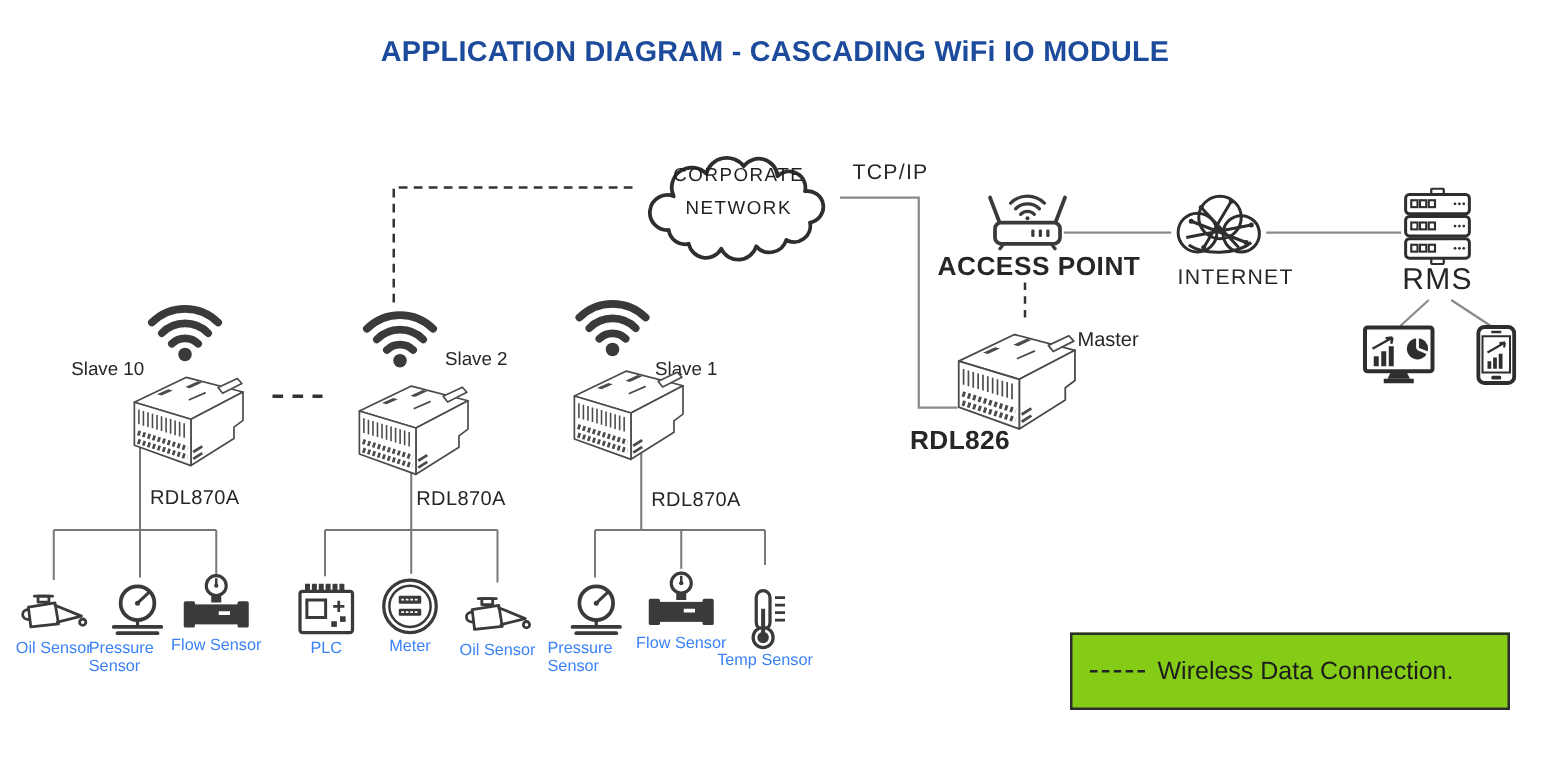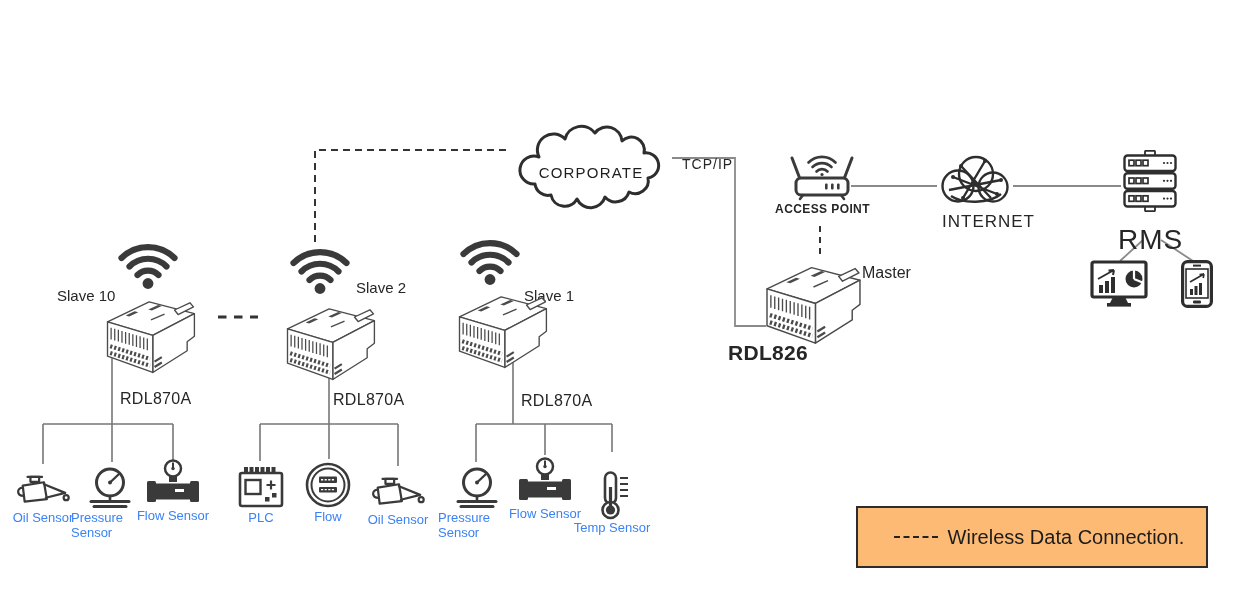--- a/index.html
+++ b/index.html
@@ -8,36 +8,36 @@
     font-family:"Liberation Sans", sans-serif;overflow:hidden;color:#222;
   }
   .abs{position:absolute;}
   .title{
     left:0;top:28px;width:1240px;text-align:center;
     font-size:23px;font-weight:bold;color:#1c4b9c;letter-spacing:.2px;
   }
   .lbl{color:#262626;white-space:nowrap;}
   .cloud-text{
     left:505px;top:128px;width:172px;text-align:center;
-    font-size:15px;letter-spacing:1.2px;line-height:1.75;color:#1f1f1f;margin-top:32px;
+    font-size:15px;letter-spacing:1.2px;line-height:1.75;color:#1f1f1f;
   }
-  .tcpip{left:682px;top:128px;font-size:14px;letter-spacing:1px;margin-top:28px;}
-  .ap-label{left:750px;top:202px;width:145px;text-align:center;font-size:12px;font-weight:bold;letter-spacing:.4px;}
+  .tcpip{left:682px;top:128px;font-size:17px;letter-spacing:1px;}
+  .ap-label{left:750px;top:202px;width:145px;text-align:left;font-size:21px;font-weight:bold;letter-spacing:.4px;}
   .inet-label{left:915px;top:212px;width:120px;text-align:right;font-size:17px;letter-spacing:1px;}
-  .rms-label{left:1118px;top:224px;width:64px;text-align:center;font-size:28px;letter-spacing:1px;}
+  .rms-label{left:1118px;top:210px;width:64px;text-align:center;font-size:24px;letter-spacing:1px;}
   .master-label{left:862px;top:264px;font-size:16px;}
   .rdl826{left:728px;top:341px;font-size:21px;font-weight:bold;letter-spacing:.3px;}
   .slave-name{font-size:15px;}
   .model{font-size:16px;letter-spacing:.3px;}
   .sensor{position:absolute;width:96px;transform:translateX(-50%);display:flex;flex-direction:column;align-items:center;}
   .sensor .iconbox{height:52px;display:flex;align-items:flex-end;justify-content:center;}
   .sensor .slabel{margin-top:0;font-size:13px;line-height:1.18;text-align:left;color:#3b82f6;max-width:78px;}
   .legend{
-    left:856px;top:506px;width:352px;height:62px;border:2px solid #2c2c2c;background:#fdba74;
-    display:flex;flex-direction:column;justify-content:center;gap:4px;padding-left:14px;box-sizing:border-box;align-items:center;
+    left:856px;top:506px;width:352px;height:62px;border:2px solid #2c2c2c;background:#84cc16;
+    display:flex;flex-direction:column;justify-content:center;gap:4px;padding-left:14px;box-sizing:border-box;
   }
   .legend-row{display:flex;align-items:center;gap:10px;font-size:20px;color:#1c1c1c;}
   .dash-sample{width:44px;height:0;border-top:2.5px dashed #222;display:inline-block;}
   .solid-sample{width:46px;height:0;border-top:2.5px solid #222;display:inline-block;}
   svg{display:block;}
 </style>
 </head>
 <body>
 
 <div id="stage">
@@ -152,26 +152,28 @@
       <path d="M329,375 V424 M260,424 H398 M260,424 V461 M329,424 V459 M398,424 V466"></path>
       <path d="M513,362 V424 M476,424 H612 M476,424 V462 M545,424 V455 M612,424 V452"></path>
     </g>
     <g stroke="#333333" fill="none">
       <path d="M506,150 H315 V242" stroke-width="2" stroke-dasharray="7 5"></path>
       <path d="M218,317 H258" stroke-width="2.8" stroke-dasharray="8.5 7.5"></path>
       <path d="M820,226 V259" stroke-width="2" stroke-dasharray="6 5"></path>
     </g>
   </svg>
 
+  <div class="abs title">APPLICATION DIAGRAM - CASCADING WiFi IO MODULE</div>
 
   <svg class="abs" width="172" height="102" viewBox="0 0 172 102" style="left:505px;top:112px">
     <path d="M30,72 A14,14 0 1 1 34,45 A16,16 0 0 1 60,27 A17,17 0 0 1 90,21 A15,15 0 0 1 117,29 A13,13 0 0 1 139,41 A12.5,12.5 0 1 1 143,66 A13,13 0 0 1 124,80 A14,14 0 0 1 100,85 A15,15 0 0 1 72,87 A14,14 0 0 1 46,83 A13,13 0 0 1 30,72 Z" fill="#ffffff" stroke="#2e2e2e" stroke-width="3" stroke-linejoin="round"></path>
   </svg>
   <div class="abs cloud-text">
     <div>CORPORATE</div>
+    <div>NETWORK</div>
   </div>
   <div class="abs lbl tcpip">TCP/IP</div>
 
   <svg class="abs" width="72" height="58" viewBox="0 0 72 58" style="left:786px;top:143px">
     <g stroke="#3a3a3a" fill="none" stroke-linecap="round">
       <path d="M14,36 L6,15" stroke-width="3"></path>
       <path d="M58,36 L66,15" stroke-width="3"></path>
       <path d="M30.5,28.5 a7.5,7.5 0 0 1 11,0" stroke-width="2.6"></path>
       <path d="M26.5,24 a13.5,13.5 0 0 1 19,0" stroke-width="2.6"></path>
       <path d="M22.5,19.5 a19,19 0 0 1 27,0" stroke-width="2.6"></path>
@@ -332,21 +334,21 @@
         </svg>
       </div>
     <div class="slabel">PLC</div>
   </div>
   <div class="sensor" style="left:328px;top:457px">
     <div class="iconbox">
         <svg width="48" height="48">
           <use href="#sym-meter"></use>
         </svg>
       </div>
-    <div class="slabel">Flow</div>
+    <div class="slabel">Meter</div>
   </div>
   <div class="sensor" style="left:398px;top:460px">
     <div class="iconbox">
         <svg width="56" height="41">
           <use href="#sym-oilcan"></use>
         </svg>
       </div>
     <div class="slabel">Oil Sensor</div>
   </div>
 

